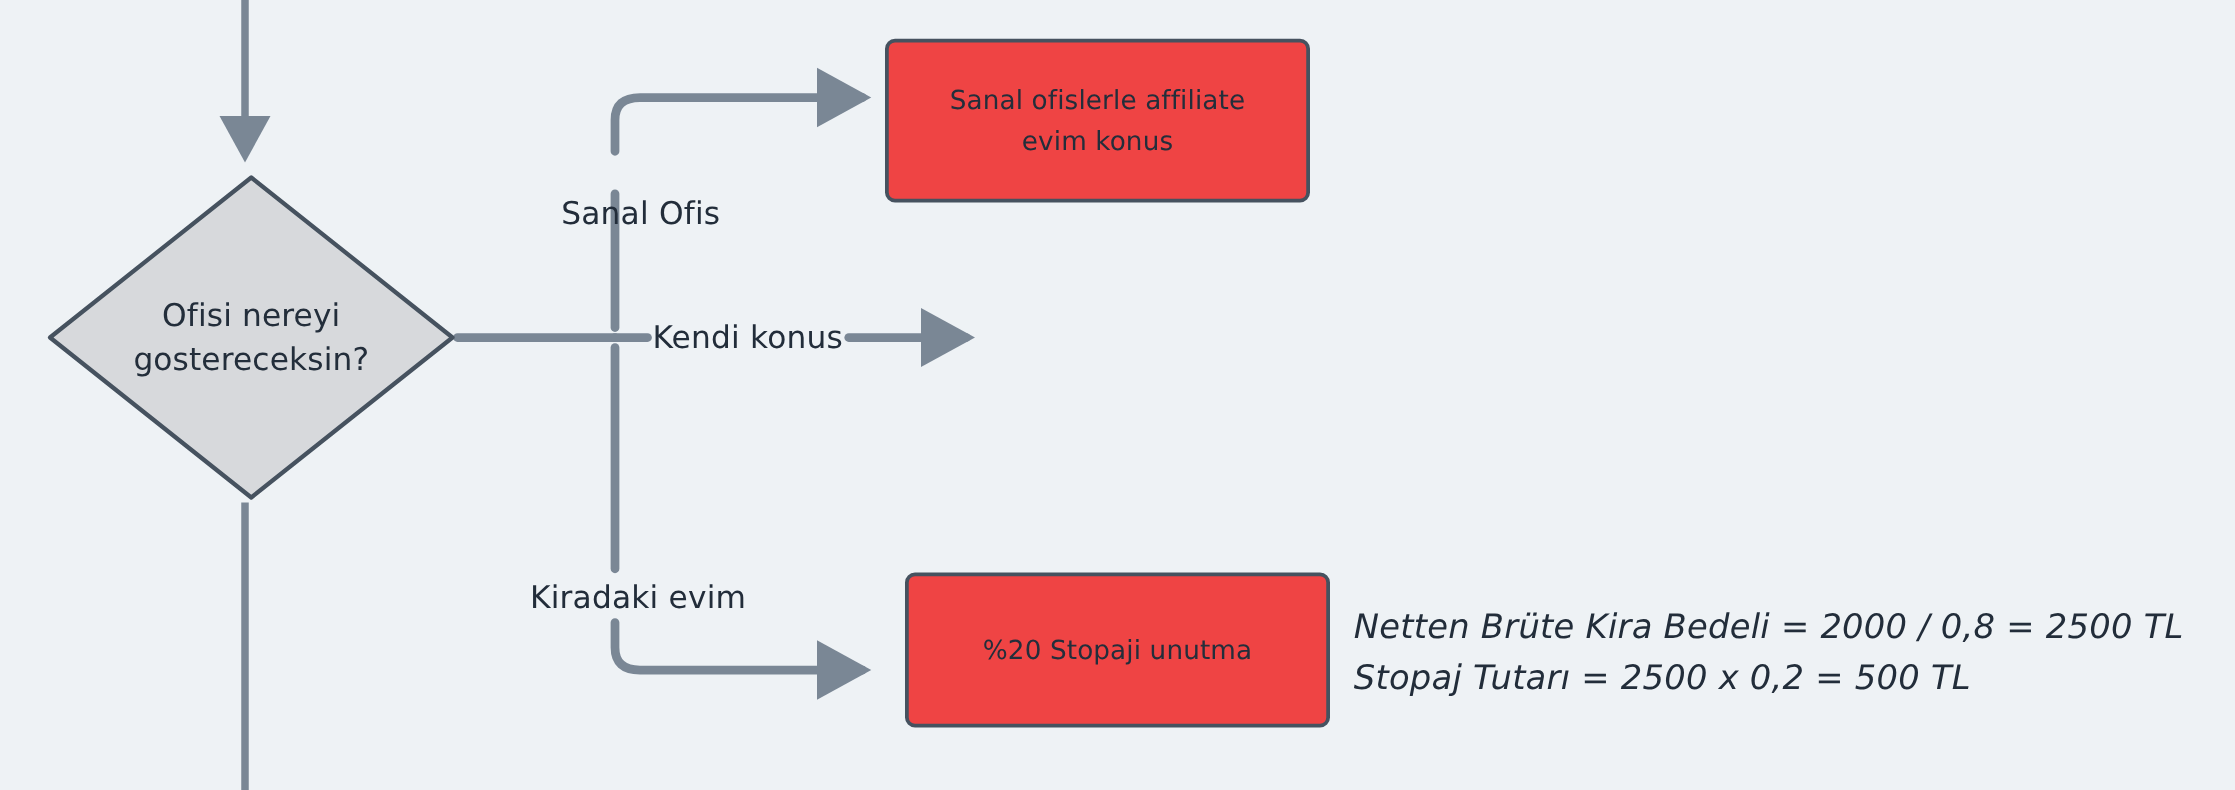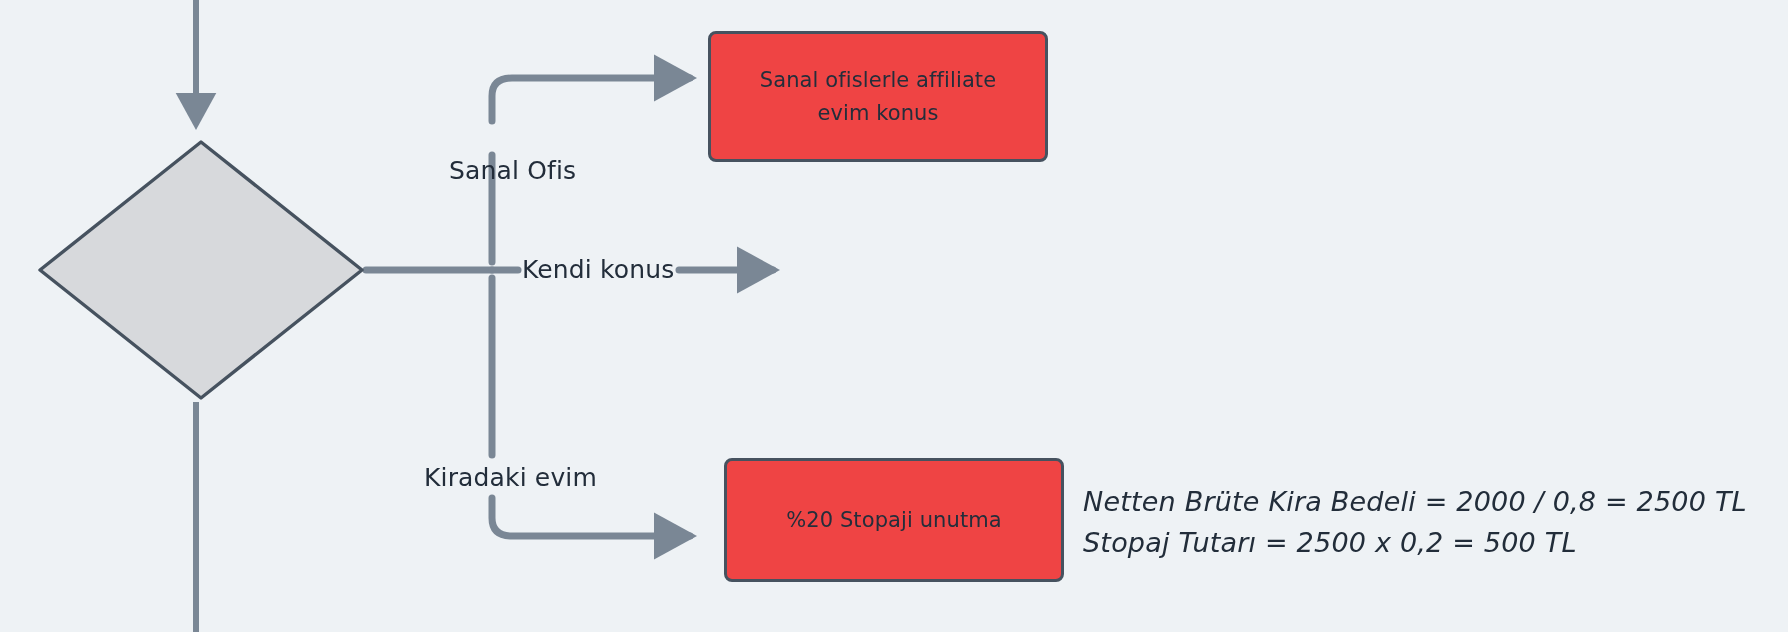--- a/index.html
+++ b/index.html
@@ -105,20 +105,24 @@
     <path d="M679,270 L773,270" fill="none" stroke="#7a8795" stroke-width="7" stroke-linecap="round" marker-end="url(#arrowhead)"></path>
 
     <path d="M492,278 L492,455" fill="none" stroke="#7a8795" stroke-width="7" stroke-linecap="round"></path>
     <path d="M492,498 L492,518 Q492,536 512,536 L690,536" fill="none" stroke="#7a8795" stroke-width="7" stroke-linecap="round" marker-end="url(#arrowhead)"></path>
   </svg>
 
   <div class="decision" style="left:36px; top:138px; width:330px; height:264px;">
     <svg width="330" height="264" viewBox="0 0 330 264">
       <path d="M165,4 L326,132 L165,260 L4,132 Z" fill="#d7d9dc" stroke="#46525f" stroke-width="3.4" stroke-linejoin="round"></path>
     </svg>
+    <div class="dlabel">
+      <span>Ofisi nereyi</span>
+      <span>gostereceksin?</span>
+    </div>
   </div>
 
   <div class="edge-label" style="left:449px; top:126px;margin-top:30px;">Sanal Ofis</div>
 
   <div class="edge-label" style="left:522px; top:255px;">Kendi konus</div>
 
   <div class="edge-label" style="left:404px; top:463px;margin-left:20px;">Kiradaki evim</div>
 
   <div class="node" style="left:708px; top:31px; width:340px; height:131px;">
     <div>

